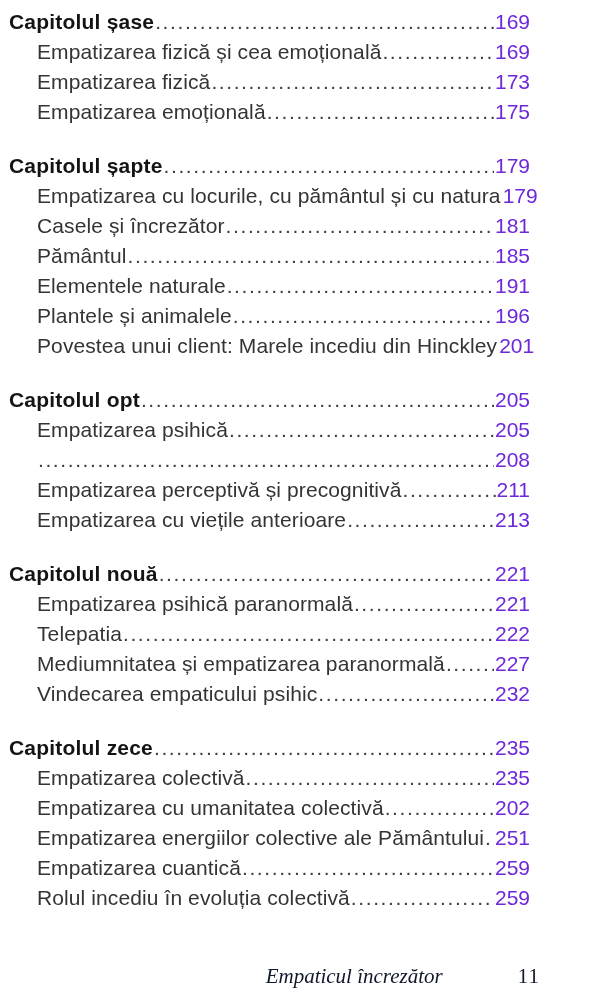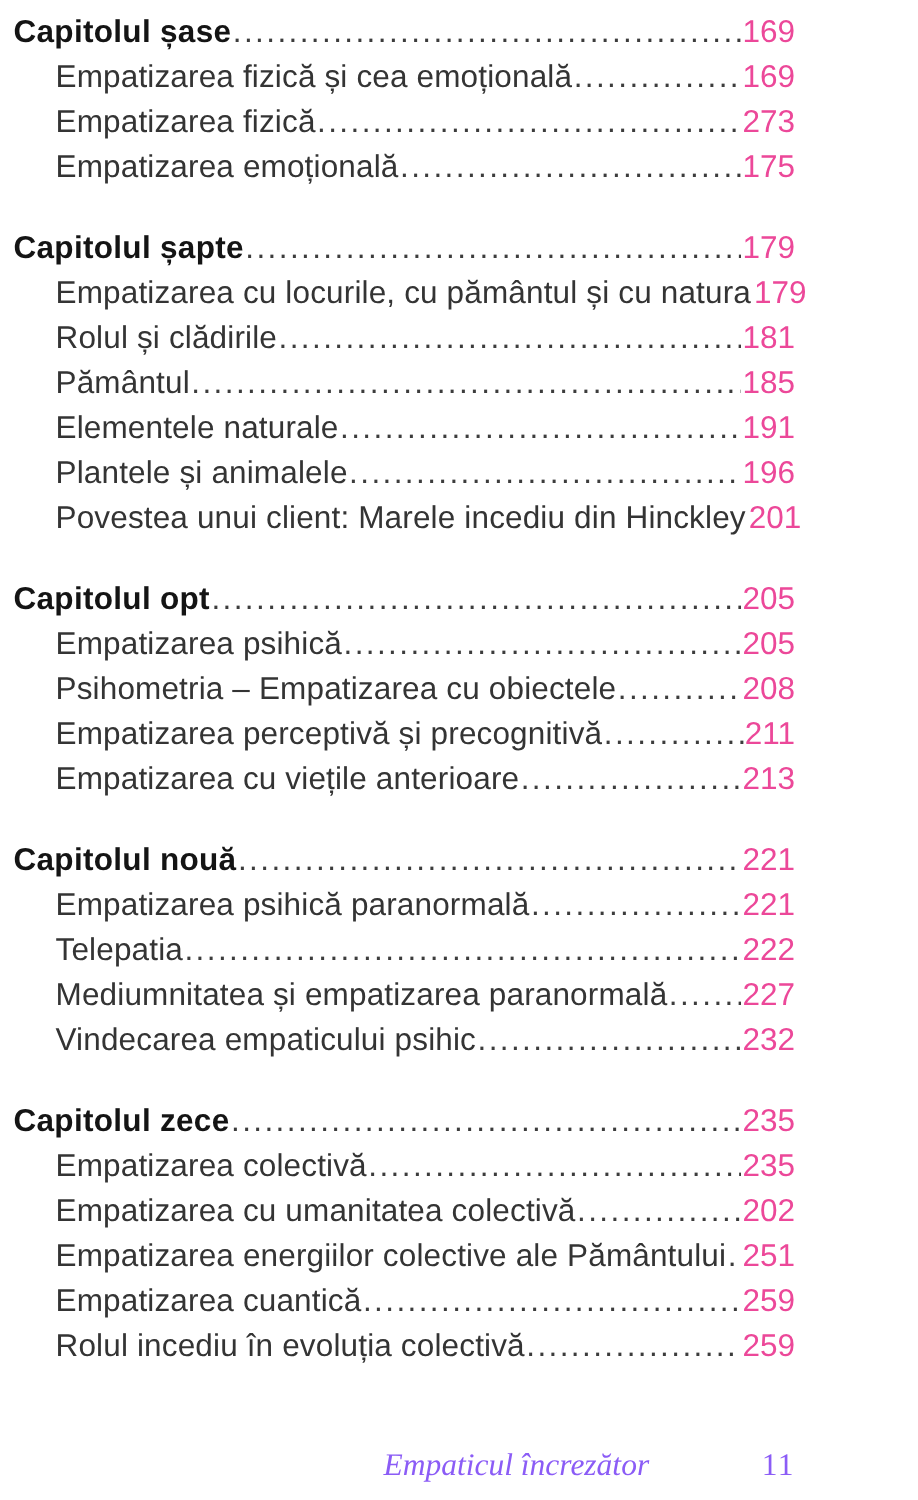--- a/index.html
+++ b/index.html
@@ -51,34 +51,34 @@
     margin: 0 1px;
     color: #3c3c3c;
   }
   .dots::before {
     content: "...................................................................................................................................................";
     letter-spacing: 1.6px;
     font-size: 21px;
   }
   .pnum {
     flex: 0 0 auto;
-    color: #ec4899;
+    color: #6d28d9;
   }
   .footer {
     position: absolute;
     left: 0;
-    right: 54px;
+    right: 44px;
     bottom: 11px;
     display: flex;
     justify-content: flex-end;
     align-items: flex-start;
     gap: 47px;
     font-family: "Liberation Serif", "DejaVu Serif", serif;
     font-size: 21px;
-    color: #8b5cf6;
+    color: #0f172a;
   }
   .footer .book-title {
     font-style: italic;
   }
   .footer .folio {
     font-style: normal;
     letter-spacing: 1px;
     margin-left: 28px;
   }
 </style>
@@ -94,41 +94,41 @@
           <span class="pnum">169</span>
         </div>
         <div class="row item">
           <span class="title">Empatizarea fizică și cea emoțională</span>
           <span class="dots"></span>
           <span class="pnum">169</span>
         </div>
         <div class="row item">
           <span class="title">Empatizarea fizică</span>
           <span class="dots"></span>
-          <span class="pnum">273</span>
+          <span class="pnum">173</span>
         </div>
         <div class="row item">
           <span class="title">Empatizarea emoțională</span>
           <span class="dots"></span>
           <span class="pnum">175</span>
         </div>
       </section>
       <section class="toc-section">
         <div class="row heading">
           <span class="title">Capitolul șapte</span>
           <span class="dots"></span>
           <span class="pnum">179</span>
         </div>
         <div class="row item">
           <span class="title">Empatizarea cu locurile, cu pământul și cu natura</span>
           <span class="dots"></span>
           <span class="pnum">179</span>
         </div>
         <div class="row item">
-          <span class="title">Rolul și clădirile</span>
+          <span class="title">Casele și încrezător</span>
           <span class="dots"></span>
           <span class="pnum">181</span>
         </div>
         <div class="row item">
           <span class="title">Pământul</span>
           <span class="dots"></span>
           <span class="pnum">185</span>
         </div>
         <div class="row item">
           <span class="title">Elementele naturale</span>
@@ -151,21 +151,20 @@
           <span class="title">Capitolul opt</span>
           <span class="dots"></span>
           <span class="pnum">205</span>
         </div>
         <div class="row item">
           <span class="title">Empatizarea psihică</span>
           <span class="dots"></span>
           <span class="pnum">205</span>
         </div>
         <div class="row item">
-          <span class="title">Psihometria – Empatizarea cu obiectele</span>
           <span class="dots"></span>
           <span class="pnum">208</span>
         </div>
         <div class="row item">
           <span class="title">Empatizarea perceptivă și precognitivă</span>
           <span class="dots"></span>
           <span class="pnum">211</span>
         </div>
         <div class="row item">
           <span class="title">Empatizarea cu viețile anterioare</span>

